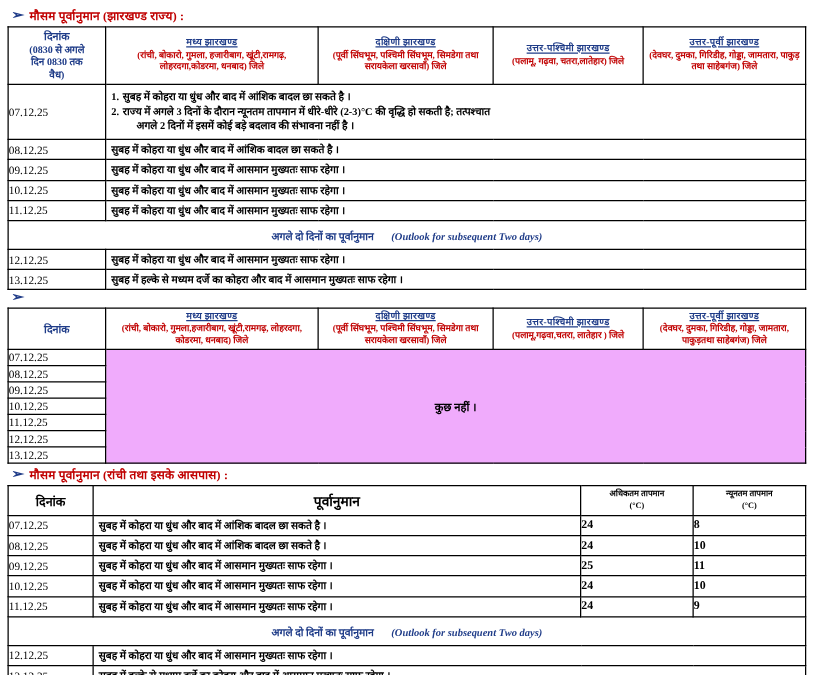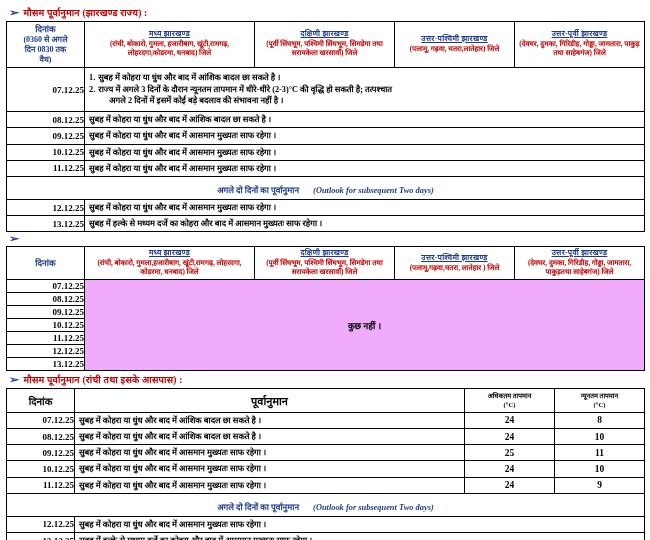--- a/index.html
+++ b/index.html
@@ -37,21 +37,21 @@
     font-size:7.2px;font-weight:bold;color:#c00000;display:block;
   }
   .date-head{
     text-align:center;font-size:8px;font-weight:bold;color:#1f3c88;
     line-height:1.25;padding:2px 1px;
   }
   .date-head .big{font-size:8.6px;display:block;}
 
   
   td.datecell{
-    text-align:right;font-size:9px;font-weight:bold;color:#000;
+    text-align:left;font-size:9px;font-weight:normal;color:#000;
     padding:1px 0;white-space:nowrap;
   }
   td.fcast{
     font-size:8.3px;font-weight:bold;color:#000;padding:2px 4px;line-height:1.35;
   }
   td.fcast.multi{padding:3px 4px 4px 4px;}
   .numline{display:flex;gap:3px;margin:1px 0;}
   .numline .n{flex:0 0 auto;}
   .numline .t{flex:1 1 auto;}
   .indent{padding-left:11px;display:block;}
@@ -73,21 +73,21 @@
   .t3-head-date{
     text-align:center;font-size:10px;font-weight:bold;color:#000;padding:3px 0;
   }
   .t3-head-fc{
     text-align:center;font-size:11px;font-weight:bold;color:#000;padding:3px 0;
   }
   .t3-head-temp{
     text-align:center;font-size:6.6px;font-weight:bold;color:#000;line-height:1.25;padding:3px 1px;
   }
   td.tempcell{
-    text-align:center;font-size:9.5px;font-weight:bold;color:#000;padding:1px 0;
+    font-size:9.5px;font-weight:bold;color:#000;padding:1px 0;
   }
 </style>
 </head>
 <body>
 
 <div class="page">
 
   <div class="sec-head">
     <span class="arrow">➢</span>
     <span>मौसम पूर्वानुमान (झारखण्ड राज्य) :</span>
@@ -98,21 +98,21 @@
       <col style="width:78px">
         <col style="width:170px">
         <col style="width:140px">
         <col style="width:120px">
         <col style="width:130px">
     </colgroup>
     <tbody>
       <tr>
         <td class="date-head">
           <span class="big">दिनांक</span>
-          <span>(0360 से अगले</span><br>
+          <span>(0830 से अगले</span><br>
           <span>दिन  0830 तक</span><br>
           <span>वैध)</span>
         </td>
         <td class="zone-head">
           <span class="zone-title">मध्य झारखण्ड</span>
           <span class="zone-dist">(रांची, बोकारो, गुमला, हजारीबाग, खूंटी,रामगढ़, लोहरदगा,कोडरमा, धनबाद) जिले</span>
         </td>
         <td class="zone-head">
           <span class="zone-title">दक्षिणी झारखण्ड</span>
           <span class="zone-dist">(पूर्वी सिंघभूम,  पश्चिमी सिंघभूम, सिमडेगा तथा सरायकेला खरसावाँ) जिले</span>

